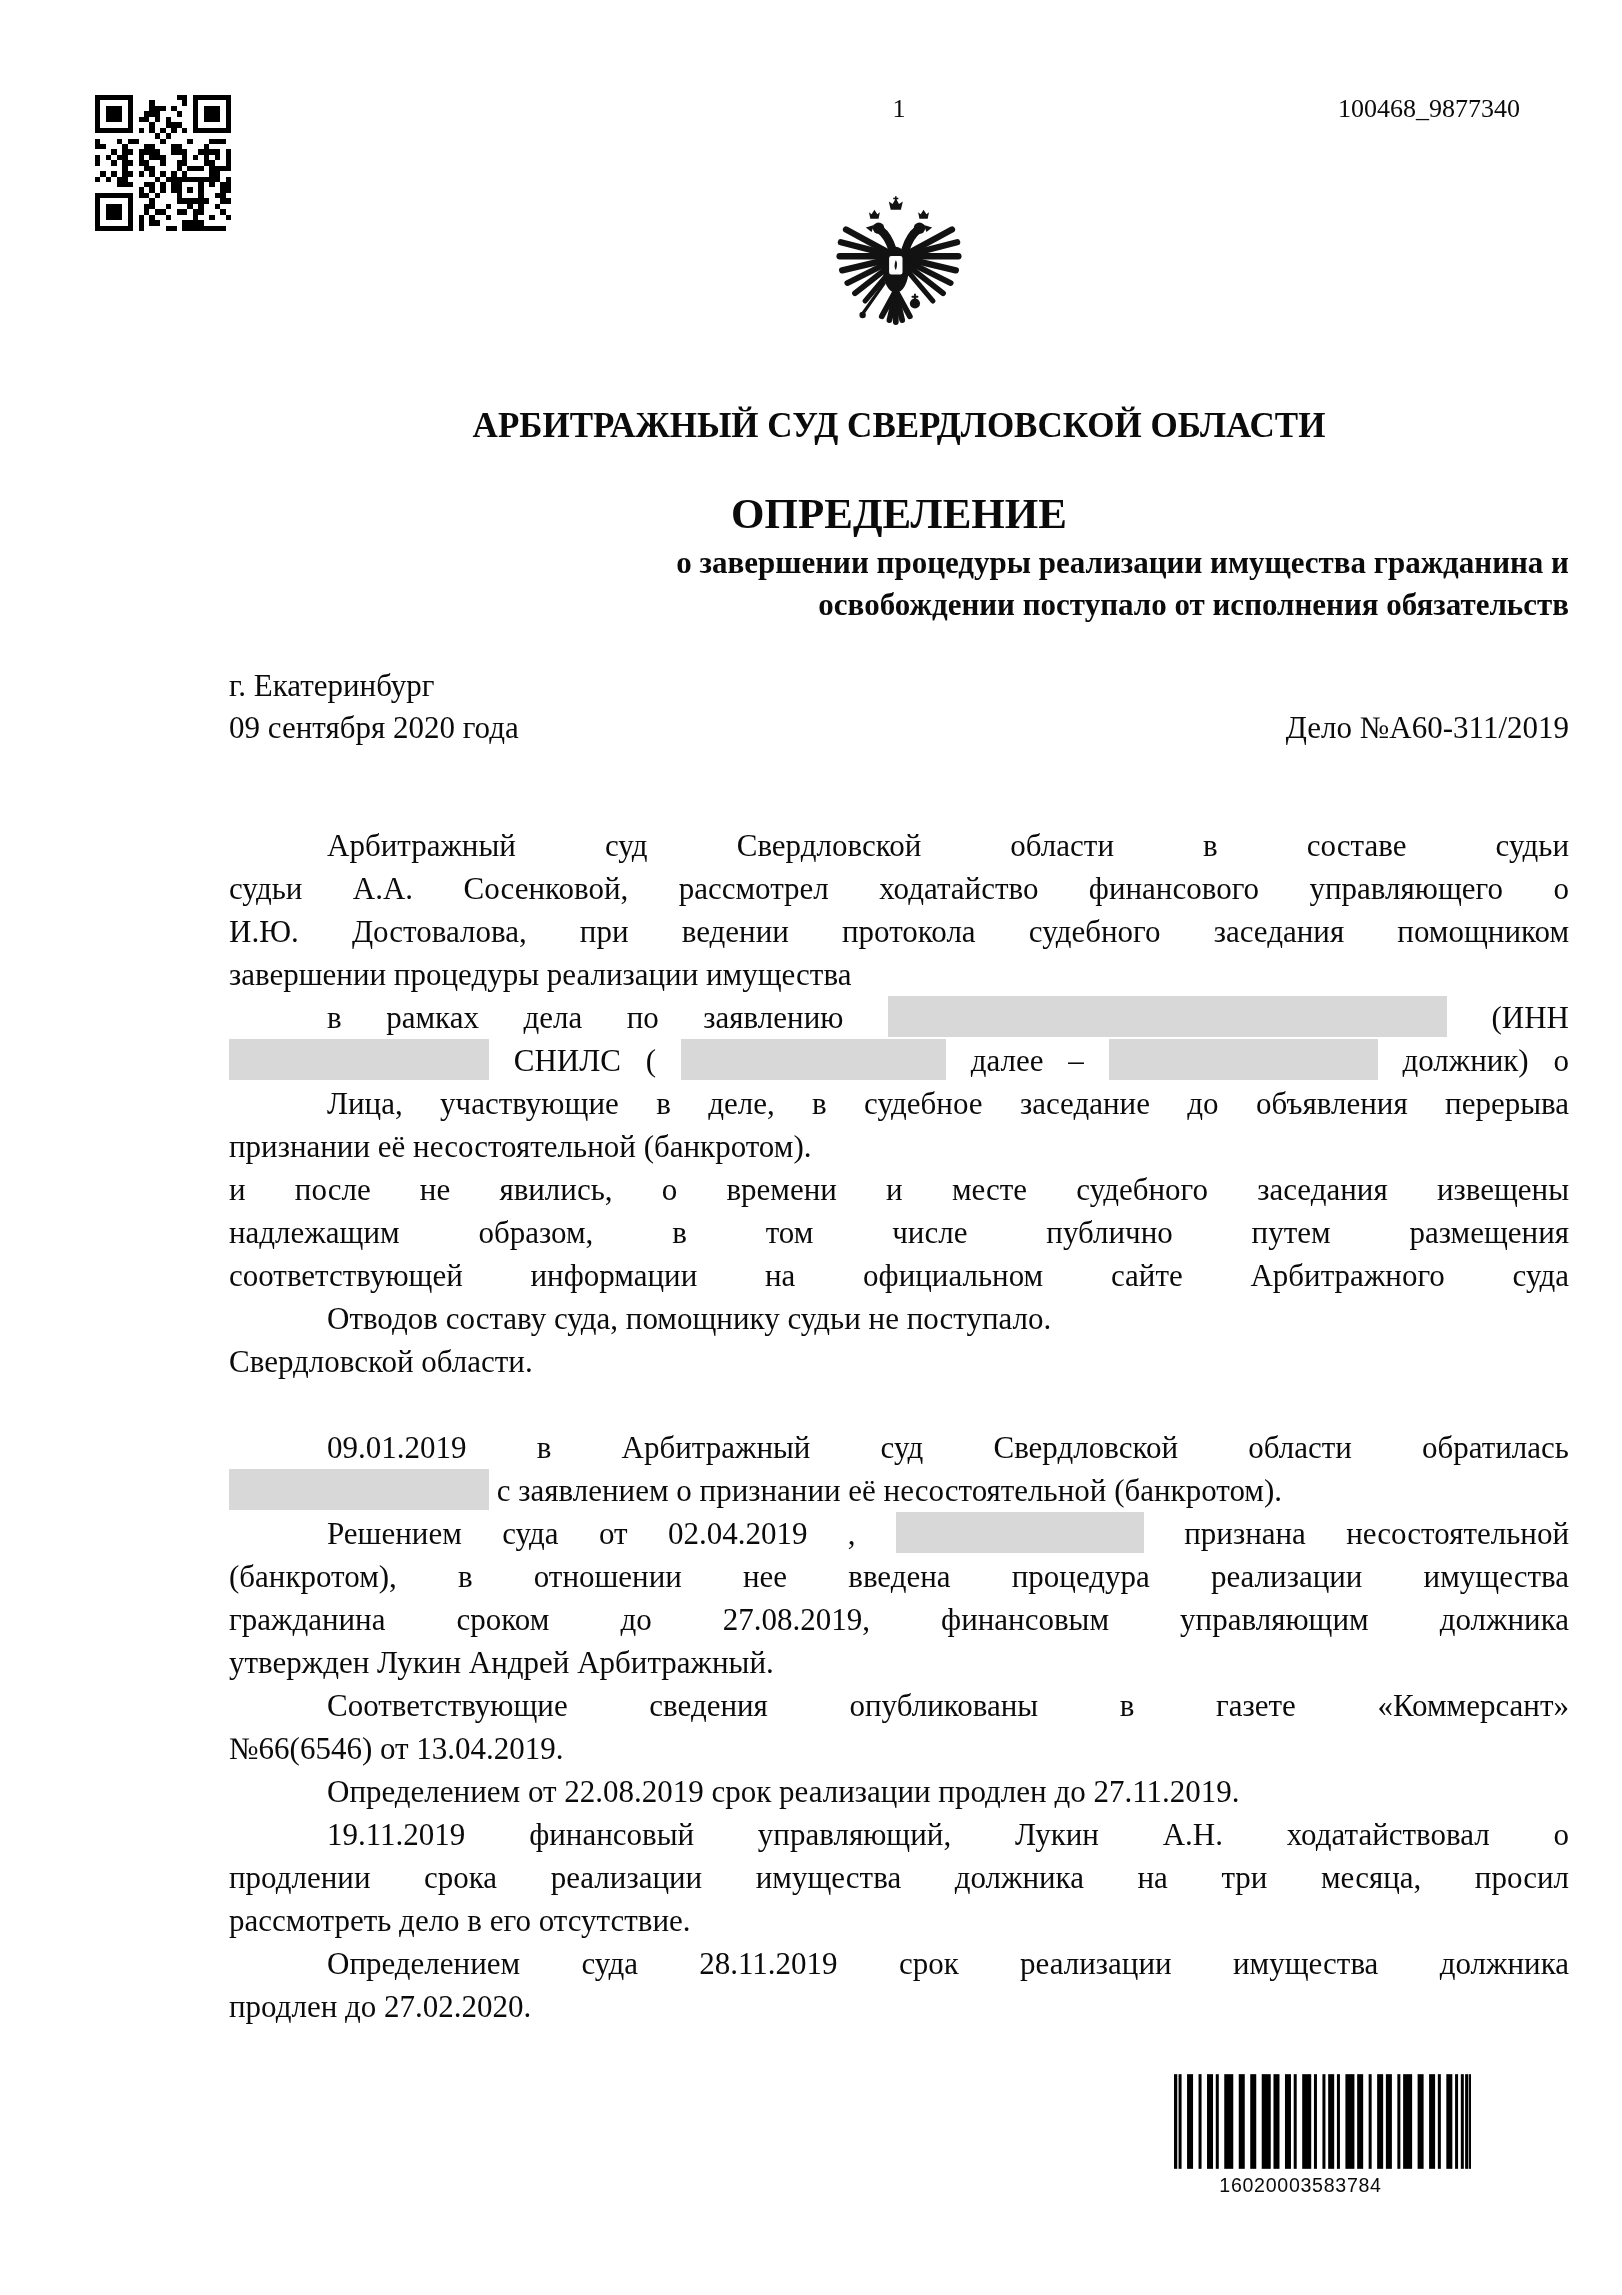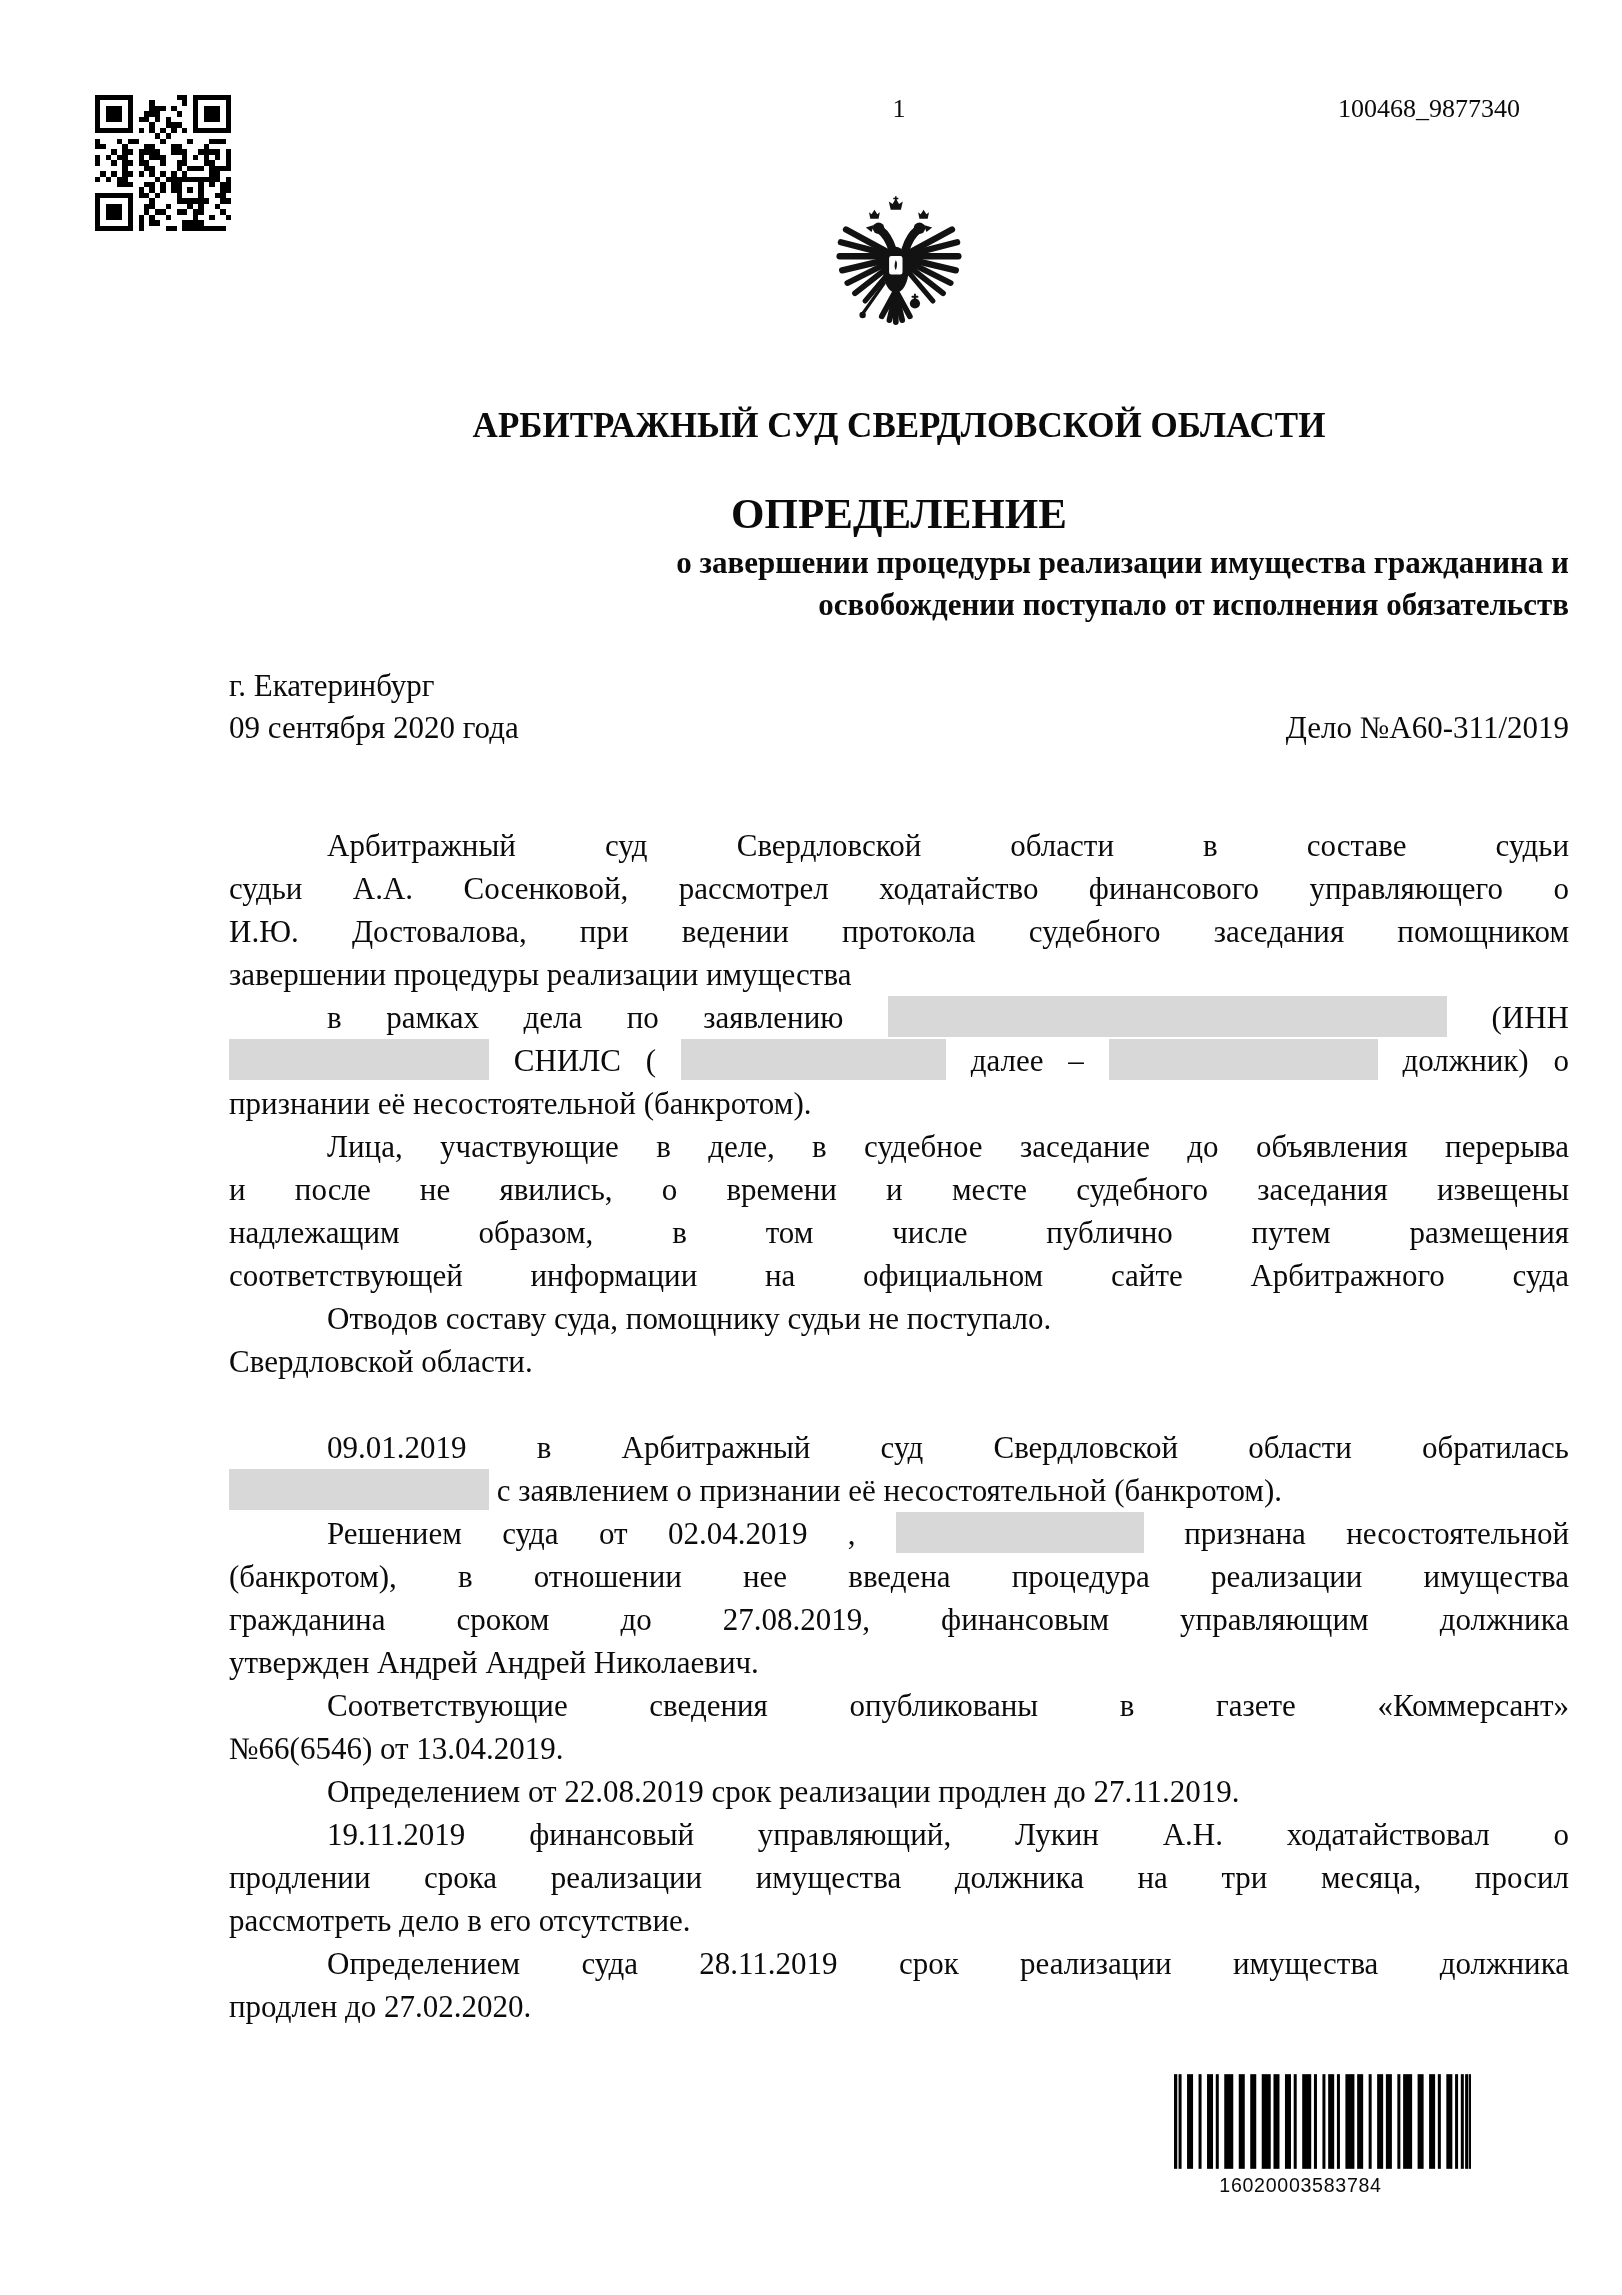--- a/index.html
+++ b/index.html
@@ -402,34 +402,34 @@
       <span>09 сентября 2020 года</span>
       <span>Дело №А60-311/2019</span>
     </div>
     <div class="body">
         <div class="line j ind">Арбитражный суд Свердловской области в составе судьи</div>
         <div class="line j">судьи А.А. Сосенковой, рассмотрел ходатайство финансового управляющего о</div>
         <div class="line j">И.Ю. Достовалова, при ведении протокола судебного заседания помощником</div>
         <div class="line">завершении процедуры реализации имущества</div>
         <div class="line j ind">в рамках дела по заявлению <span class="redact" style="width: 559px; background: rgb(216, 216, 216);"></span> (ИНН</div>
         <div class="line j"><span class="redact" style="width: 260px; background: rgb(216, 216, 216);"></span> СНИЛС ( <span class="redact" style="width: 265px; background: rgb(216, 216, 216);"></span> далее – <span class="redact" style="width: 269px; background: rgb(216, 216, 216);"></span> должник) о</div>
+        <div class="line j ind">Лица, участвующие в деле, в судебное заседание до объявления перерыва</div>
         <div class="line">признании её несостоятельной (банкротом).</div>
-        <div class="line j ind">Лица, участвующие в деле, в судебное заседание до объявления перерыва</div>
         <div class="line j">и после не явились, о времени и месте судебного заседания извещены</div>
         <div class="line j">надлежащим образом, в том числе публично путем размещения</div>
         <div class="line j">соответствующей информации на официальном сайте Арбитражного суда</div>
         <div class="line ind">Отводов составу суда, помощнику судьи не поступало.</div>
         <div class="line">Свердловской области.</div>
         <div class="line"></div>
         <div class="line j ind">09.01.2019 в Арбитражный суд Свердловской области обратилась</div>
         <div class="line"><span class="redact" style="width: 260px; background: rgb(216, 216, 216);"></span> с заявлением о признании её несостоятельной (банкротом).</div>
         <div class="line j ind">Решением суда от 02.04.2019 , <span class="redact" style="width: 248px; background: rgb(216, 216, 216);"></span> признана несостоятельной</div>
         <div class="line j">(банкротом), в отношении нее введена процедура реализации имущества</div>
         <div class="line j">гражданина сроком до 27.08.2019, финансовым управляющим должника</div>
-        <div class="line">утвержден Андрей Андрей Николаевич.</div>
+        <div class="line">утвержден Лукин Андрей Арбитражный.</div>
         <div class="line j ind">Соответствующие сведения опубликованы в газете «Коммерсант»</div>
         <div class="line">№66(6546) от 13.04.2019.</div>
         <div class="line ind">Определением от 22.08.2019 срок реализации продлен до 27.11.2019.</div>
         <div class="line j ind">19.11.2019 финансовый управляющий, Лукин А.Н. ходатайствовал о</div>
         <div class="line j">продлении срока реализации имущества должника на три месяца, просил</div>
         <div class="line">рассмотреть дело в его отсутствие.</div>
         <div class="line j ind">Определением суда 28.11.2019 срок реализации имущества должника</div>
         <div class="line">продлен до 27.02.2020.</div>
       </div>
   </div>

